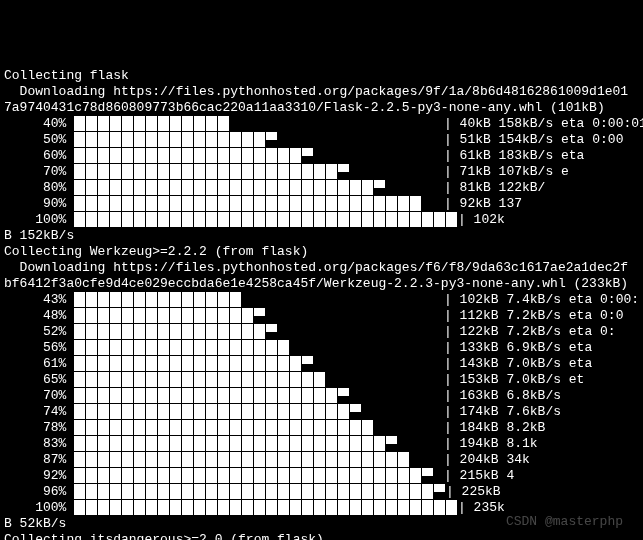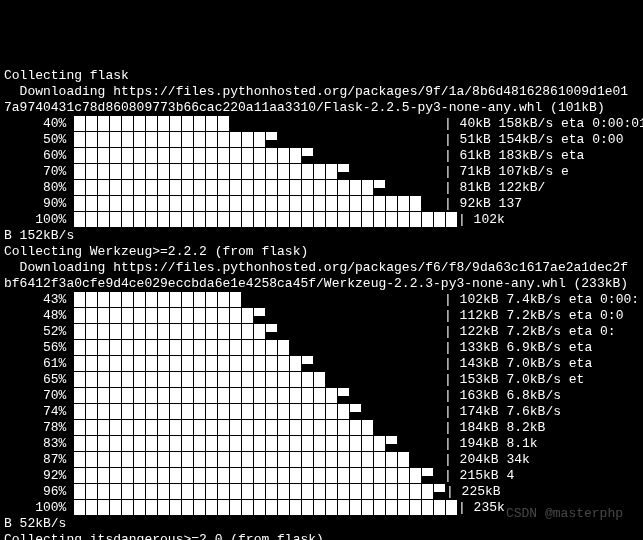--- a/index.html
+++ b/index.html
@@ -23,21 +23,21 @@
   .bar { display: flex; height: 15px; }
   .blk {
     width: 11px; height: 15px; background: #fff; margin-right: 1px;
     box-sizing: border-box;
   }
   .blk.top { height: 8px; align-self: flex-start; }
   .status { flex: 1; white-space: pre; }
   .watermark {
     position: absolute;
     right: 20px;
-    bottom: 18px;
+    bottom: 10px;
     color: rgba(200,200,200,0.35);
     font-size: 13px;
     pointer-events: none;
   }
   .rel { position: relative; }
 </style>
 </head>
 <body class="rel">
 
 

